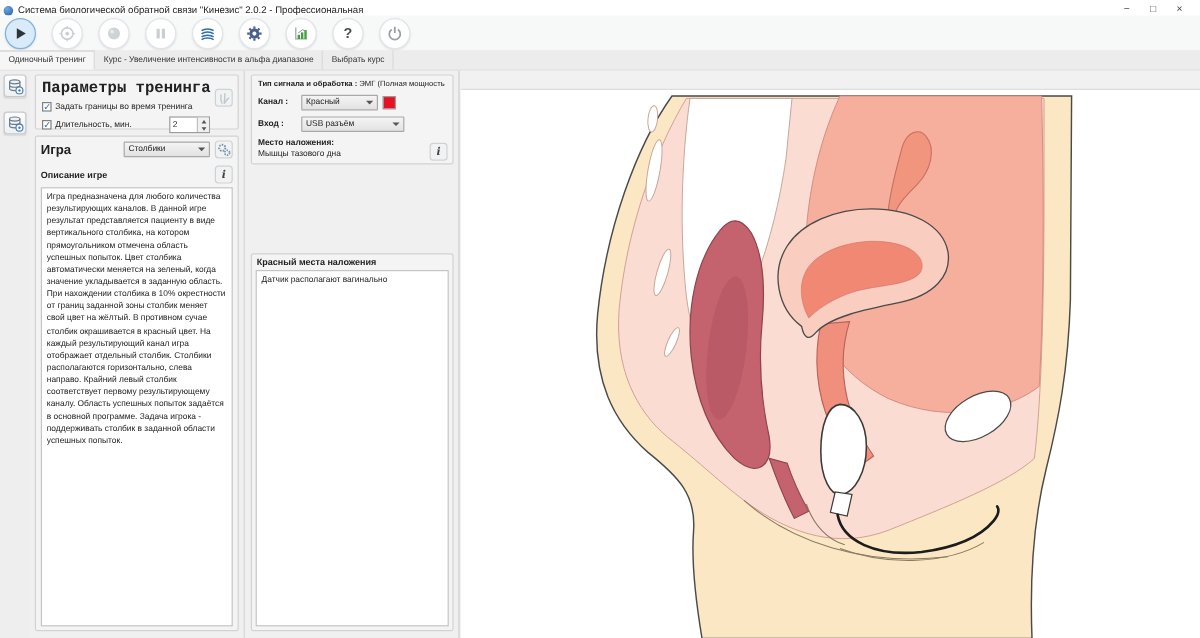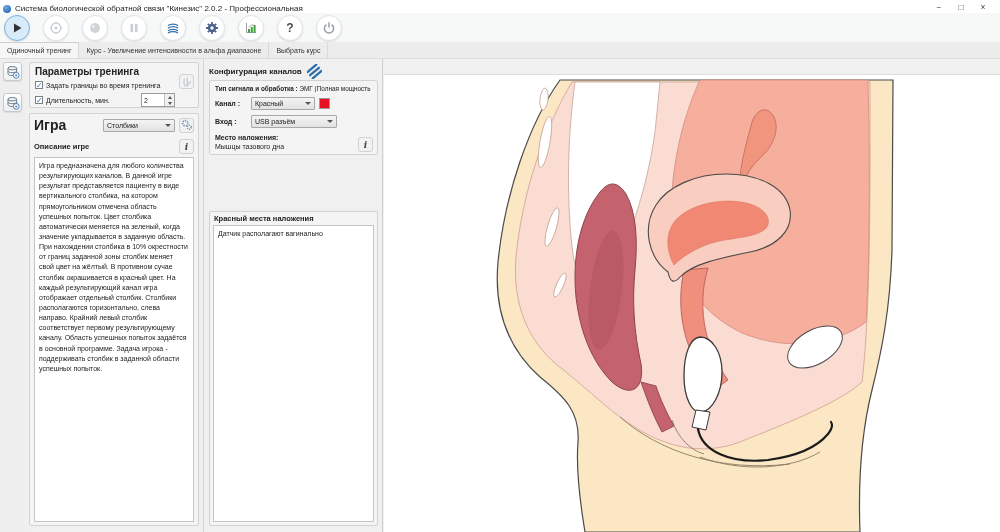--- a/index.html
+++ b/index.html
@@ -20,34 +20,34 @@
   .tab{display:flex;align-items:center;padding:0 7px;border-right:1px solid #d9d9d9;color:#333;}
   .tab.active{background:#f6f6f6;border-top:1px solid #cfcfcf;}
   
   .content{position:absolute;top:59px;left:0;right:0;bottom:0;background:#f0f0f0;}
   .leftstrip{position:absolute;left:0;top:0;bottom:0;width:25px;background:#eeeeee;border-right:1px solid #dddddd;}
   .stripbtn{position:absolute;left:3px;width:19px;height:19px;border:1px solid #c6c9cc;border-radius:3px;background:linear-gradient(#fdfdfd,#eef0f1);box-shadow:0 1px 1px rgba(0,0,0,.08);display:flex;align-items:center;justify-content:center;padding:0;}
   
   .leftpanel{position:absolute;left:25px;top:0;bottom:0;width:179px;background:#f0f0f0;border-right:1px solid #d6d6d6;box-sizing:border-box;padding:3px 4px;}
   .group{border:1px solid #d2d2d2;border-radius:2px;background:#f4f4f4;box-sizing:border-box;}
   .group1{position:relative;padding:3px 5px;height:46px;}
-  .g-title{font-size:10px;font-weight:bold;}
+  .g-title{font-size:13px;font-weight:bold;font-family:Liberation Mono, monospace;}
   .row{display:flex;align-items:center;margin-top:4px;font-size:7px;gap:3px;}
   .checkbox{width:8px;height:8px;box-sizing:border-box;border:1px solid #808080;background:#fff;color:#2f71bd;font-size:8px;line-height:7px;text-align:center;flex:0 0 auto;padding:0;}
   .sq-btn{width:15px;height:15px;border:1px solid #cfd2d4;border-radius:3px;background:#f1f2f3;display:flex;align-items:center;justify-content:center;padding:0;}
   .hand-btn{position:absolute;right:4px;top:11px;}
   .spinner{margin-left:auto;width:32px;height:12px;background:#fff;border:1px solid #9c9c9c;display:flex;align-items:stretch;font-size:7px;}
   .spin-val{flex:1;display:flex;align-items:center;padding-left:2px;}
   .spin-arrows{width:9px;border-left:1px solid #c0c0c0;display:flex;flex-direction:column;}
   .spin-up,.spin-down{flex:1;display:flex;align-items:center;justify-content:center;background:#f0f0f0;padding:0;border:none;}
   .tri-up{width:0;height:0;border-left:2.5px solid transparent;border-right:2.5px solid transparent;border-bottom:3px solid #555;}
   .tri-down{width:0;height:0;border-left:2.5px solid transparent;border-right:2.5px solid transparent;border-top:3px solid #555;}
   .group2{position:absolute;left:4px;right:4px;top:54px;bottom:6px;padding:3px 4px;display:flex;flex-direction:column;}
   .game-row{display:flex;align-items:center;gap:4px;}
-  .game-label{font-size:14px;font-weight:bold;flex:1;}
+  .game-label{font-size:11px;font-weight:bold;flex:1;}
   .select{height:13px;box-sizing:border-box;background:linear-gradient(#f4f4f4,#e2e2e2);border:1px solid #a8a8a8;border-radius:1px;font-size:7px;display:flex;align-items:center;justify-content:space-between;padding:0 3px;gap:3px;}
   .sel-game{width:72px;}
   .caret{width:0;height:0;border-left:3px solid transparent;border-right:3px solid transparent;border-top:3.5px solid #555;}
   .desc-head{display:flex;align-items:center;justify-content:space-between;margin-top:6px;}
   .desc-title{font-size:7.5px;font-weight:bold;}
   .textbox{margin-top:3px;flex:1;background:#fff;border:1px solid #c4c4c4;font-size:7px;line-height:1.45;padding:3px 4px;color:#222;overflow:hidden;}
   
   .midpanel{position:absolute;left:205px;top:0;bottom:0;width:178px;background:#f0f0f0;border-right:1px solid #cfcfcf;box-sizing:border-box;padding:3px 4px;}
   .mid-head{display:flex;align-items:center;gap:5px;height:18px;}
   .mid-title{font-size:8px;font-weight:bold;}
@@ -236,30 +236,20 @@
           <span class="desc-title">Описание игре</span>
           <button class="sq-btn">
               <span class="info-glyph">i</span>
             </button>
         </div>
         <div class="textbox">Игра предназначена для любого количества результирующих каналов. В данной игре результат представляется пациенту в виде вертикального столбика, на котором прямоугольником отмечена область успешных попыток. Цвет столбика автоматически меняется на зеленый, когда значение укладывается в заданную область. При нахождении столбика в 10% окрестности от границ заданной зоны столбик меняет свой цвет на жёлтый. В противном сучае столбик окрашивается в красный цвет. На каждый результирующий канал игра отображает отдельный столбик. Столбики располагаются горизонтально, слева направо. Крайний левый столбик соответствует первому результирующему каналу. Область успешных попыток задаётся в основной программе. Задача игрока - поддерживать столбик в заданной области успешных попыток.</div>
       </div>
     </div>
 
     <div class="midpanel">
-      <div class="mid-head">
-        <span class="mid-title">Конфигурация каналов</span>
-        <svg width="15" height="15" viewBox="0 0 14 14">
-            <g transform="rotate(-40 7 7)" fill="#2e6fa8">
-              <rect x="0.6" y="2.1" width="12.8" height="2.1" rx="1"></rect>
-              <rect x="0.6" y="5.95" width="12.8" height="2.1" rx="1"></rect>
-              <rect x="0.6" y="9.8" width="12.8" height="2.1" rx="1"></rect>
-            </g>
-          </svg>
-      </div>
 
       <div class="cfgbox">
         <div class="sig-line">
           <span class="b">Тип сигнала и обработка :</span>
           <span>ЭМГ (Полная мощность спектра)</span>
         </div>
         <div class="frow">
           <span class="flabel">Канал :</span>
           <div class="select sel-ch">
             <span>Красный</span>

